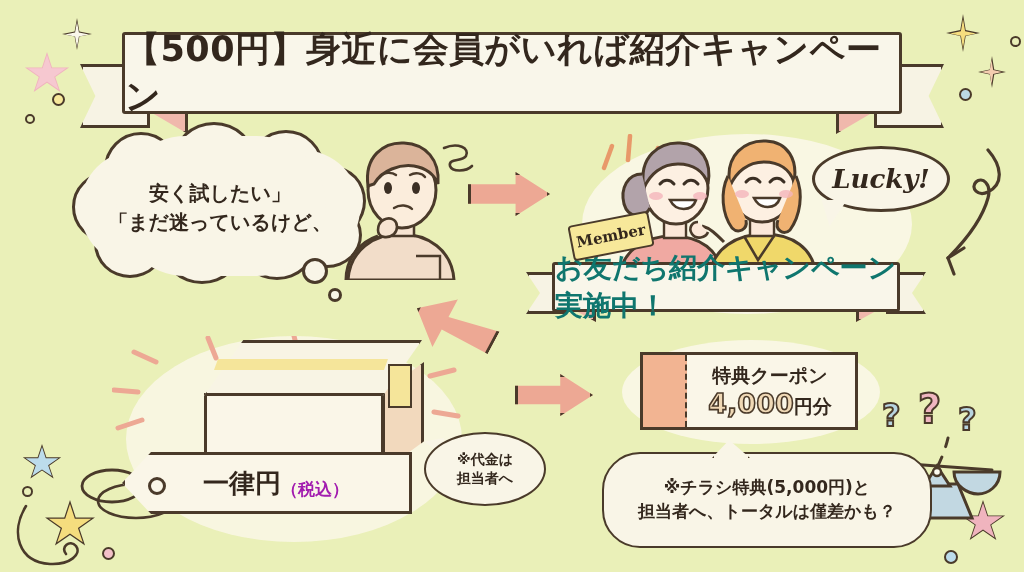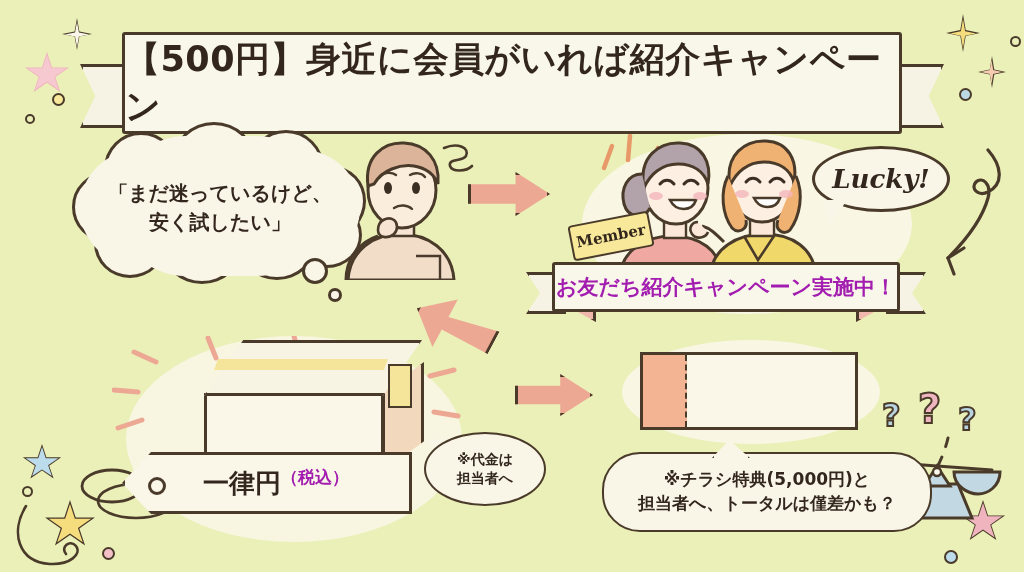--- a/index.html
+++ b/index.html
@@ -19,36 +19,36 @@
   
   #title-ribbon{left:82px;top:26px;width:860px;height:88px;}
   .ribbon-tail{position:absolute;top:38px;width:70px;height:64px;background:#f7f3e4;
       border:3px solid #4a3a2a;box-sizing:border-box;}
   .ribbon-tail.left{left:-2px;clip-path:polygon(0 0,100% 0,100% 100%,0 100%,22% 50%);}
   .ribbon-tail.right{right:-2px;clip-path:polygon(0 0,100% 0,78% 50%,100% 100%,0 100%);}
   .ribbon-fold{position:absolute;top:74px;width:58px;height:34px;background:#f0b8ac;
       border:3px solid #4a3a2a;box-sizing:border-box;}
   .ribbon-fold.left{left:48px;clip-path:polygon(0 0,100% 0,100% 100%);}
   .ribbon-fold.right{right:48px;clip-path:polygon(0 0,100% 0,0 100%);}
-  .ribbon-body{position:absolute;left:40px;top:6px;right:40px;height:102px;background:#f9f6ea;
+  .ribbon-body{position:absolute;left:40px;top:6px;right:40px;height:82px;background:#f9f6ea;
       border:3.5px solid #4a3a2a;box-sizing:border-box;border-radius:3px;
       display:flex;align-items:center;justify-content:center;}
   #title-text{font-size:35px;font-weight:bold;color:#33271d;letter-spacing:0.5px;
       font-family:"DejaVu Sans","Liberation Sans",sans-serif;}
 
   
   #sub-ribbon{left:528px;top:262px;width:396px;height:56px;}
   #sub-ribbon .ribbon-tail{top:10px;width:40px;height:42px;}
   #sub-ribbon .ribbon-tail.left{clip-path:polygon(0 0,100% 0,100% 100%,0 100%,35% 50%);}
   #sub-ribbon .ribbon-tail.right{clip-path:polygon(0 0,100% 0,65% 50%,100% 100%,0 100%);}
   #sub-ribbon .ribbon-fold{top:38px;width:40px;height:22px;}
   #sub-ribbon .ribbon-fold.left{left:28px;}
   #sub-ribbon .ribbon-fold.right{right:28px;}
   #sub-ribbon .ribbon-body{left:24px;right:24px;top:0;height:50px;border-width:3px;}
-  #sub-text{font-size:21px;font-weight:bold;color:#a21caf;}
+  #sub-text{font-size:28px;font-weight:bold;color:#0f766e;}
 
   
   #thought-bubble{left:86px;top:146px;width:268px;height:124px;}
   .cloud-main{position:absolute;inset:0;background:#f9f5e7;border:3px solid #4a3a2a;
       border-radius:50% / 46%;box-sizing:border-box;}
   .cloud-lobe{position:absolute;background:#f9f5e7;border:3px solid #4a3a2a;border-radius:50%;box-sizing:border-box;}
   .cloud-mask{position:absolute;background:#f9f5e7;border-radius:50%;}
   #thought-text{position:absolute;inset:0;display:flex;flex-direction:column;
       align-items:center;justify-content:center;font-size:20px;font-weight:bold;
       color:#33271d;line-height:1.45;z-index:5;}
@@ -67,21 +67,21 @@
   
   #memo-bubble{left:424px;top:432px;width:122px;height:74px;background:#f9f5e7;
       border:2.5px solid #4a3a2a;border-radius:50%/50%;box-sizing:border-box;
       display:flex;flex-direction:column;align-items:center;justify-content:center;
       line-height:1.35;z-index:6;}
   #memo-bubble div{font-size:14px;font-weight:bold;color:#33271d;}
   #memo-tail{left:424px;top:438px;width:20px;height:18px;background:#f9f5e7;
       clip-path:polygon(100% 0,100% 100%,0 20%);z-index:5;}
 
   
-  #compare-bubble{left:602px;top:452px;width:330px;height:80px;background:#f9f5e7;
+  #compare-bubble{left:602px;top:452px;width:330px;height:96px;background:#f9f5e7;
       border:2.5px solid #4a3a2a;border-radius:38px;box-sizing:border-box;
       display:flex;flex-direction:column;align-items:center;justify-content:center;
       line-height:1.4;z-index:6;}
   #compare-bubble div{font-size:17px;font-weight:bold;color:#33271d;}
   #compare-notch{left:712px;top:440px;width:34px;height:18px;background:#f9f5e7;
       border-left:2.5px solid #4a3a2a;border-right:2.5px solid #4a3a2a;
       clip-path:polygon(0 100%,45% 0,100% 100%);z-index:7;}
 
   
   #box-group{left:160px;top:340px;width:320px;height:190px;}
@@ -97,21 +97,21 @@
       transform:skewX(-20deg);}
   .box-flap{position:absolute;left:228px;top:24px;width:24px;height:44px;background:#f5e59a;
       border:2px solid #4a3a2a;box-sizing:border-box;}
   #box-label{position:absolute;left:46px;top:76px;width:180px;text-align:center;
       font-size:24px;font-weight:bold;color:#33271d;}
 
   #price-tag{left:122px;top:452px;width:290px;height:62px;background:#faf6e8;
       border:3px solid #4a3a2a;box-sizing:border-box;
       clip-path:polygon(10% 0,100% 0,100% 100%,10% 100%,0 50%);
       display:flex;align-items:center;justify-content:center;padding-left:18px;z-index:8;}
-  #price-line{display:flex;align-items:flex-start;}
+  #price-line{display:flex;align-items:flex-end;}
   .p-pre{font-size:26px;font-weight:bold;color:#33271d;}
   .p-num{font-size:44px;font-weight:bold;color:#eca58f;-webkit-text-stroke:1.5px #4a3a2a;
       line-height:1;letter-spacing:-1px;}
   .p-yen{font-size:26px;font-weight:bold;color:#33271d;}
   .p-tax{font-size:17px;font-weight:bold;color:#a21caf;}
   #tag-hole{left:148px;top:477px;width:12px;height:12px;border:3px solid #4a3a2a;
       border-radius:50%;background:#faf6e8;z-index:9;}
 
   
   #coupon{left:640px;top:352px;width:218px;height:78px;background:#faf6e8;
@@ -229,22 +229,22 @@
     <div class="cloud-lobe" style="left:162px;top:-16px;width:76px;height:76px;"></div>
     <div class="cloud-lobe" style="left:214px;top:20px;width:66px;height:70px;"></div>
     <div class="cloud-lobe" style="left:8px;top:62px;width:72px;height:70px;"></div>
     <div class="cloud-lobe" style="left:76px;top:66px;width:80px;height:72px;"></div>
     <div class="cloud-lobe" style="left:152px;top:62px;width:78px;height:72px;"></div>
     <div class="cloud-lobe" style="left:206px;top:56px;width:70px;height:66px;"></div>
     <div class="cloud-main"></div>
     <div class="cloud-mask" style="left:-6px;top:4px;width:280px;height:116px;border-radius:60px;"></div>
     <div class="cloud-mask" style="left:30px;top:-10px;width:210px;height:140px;border-radius:80px;"></div>
     <div id="thought-text">
+      <div>安く試したい」</div>
       <div>「まだ迷っているけど、</div>
-      <div>安く試したい」</div>
     </div>
   </div>
   <div class="tb-dot" style="left:302px;top:258px;width:26px;height:26px;"></div>
   <div class="tb-dot" style="left:328px;top:288px;width:14px;height:14px;"></div>
 
   <svg class="abs" style="left:330px;top:134px;" width="136" height="146" viewBox="0 0 136 146">
 
     <path d="M18 146 C20 116 44 100 70 100 C98 100 122 116 124 146 Z" fill="#f2ddc9" stroke="#4a3a2a" stroke-width="3"></path>
 
     <path d="M58 84 L58 102 L84 102 L84 84 Z" fill="#f7e4d2" stroke="#4a3a2a" stroke-width="2.5"></path>
@@ -361,20 +361,26 @@
   <div class="abs" id="memo-tail"></div>
   <div class="abs" id="memo-bubble">
     <div>※代金は</div>
     <div>担当者へ</div>
   </div>
 
   <div class="arrow-r" id="arrow2"></div>
 
   <div class="abs" id="coupon">
     <div id="coupon-stub"></div>
+    <div id="coupon-body">
+      <div id="coupon-title">特典クーポン</div>
+      <div id="coupon-amount">
+        <span>4,000</span><span class="yenbun">円分</span>
+      </div>
+    </div>
   </div>
 
   <div class="abs" id="compare-bubble">
     <div>※チラシ特典(5,000円)と</div>
     <div>担当者へ、トータルは僅差かも？</div>
   </div>
   <div class="abs" id="compare-notch"></div>
 
   <svg class="abs" style="left:872px;top:440px;" width="130" height="90" viewBox="0 0 130 90">
 

